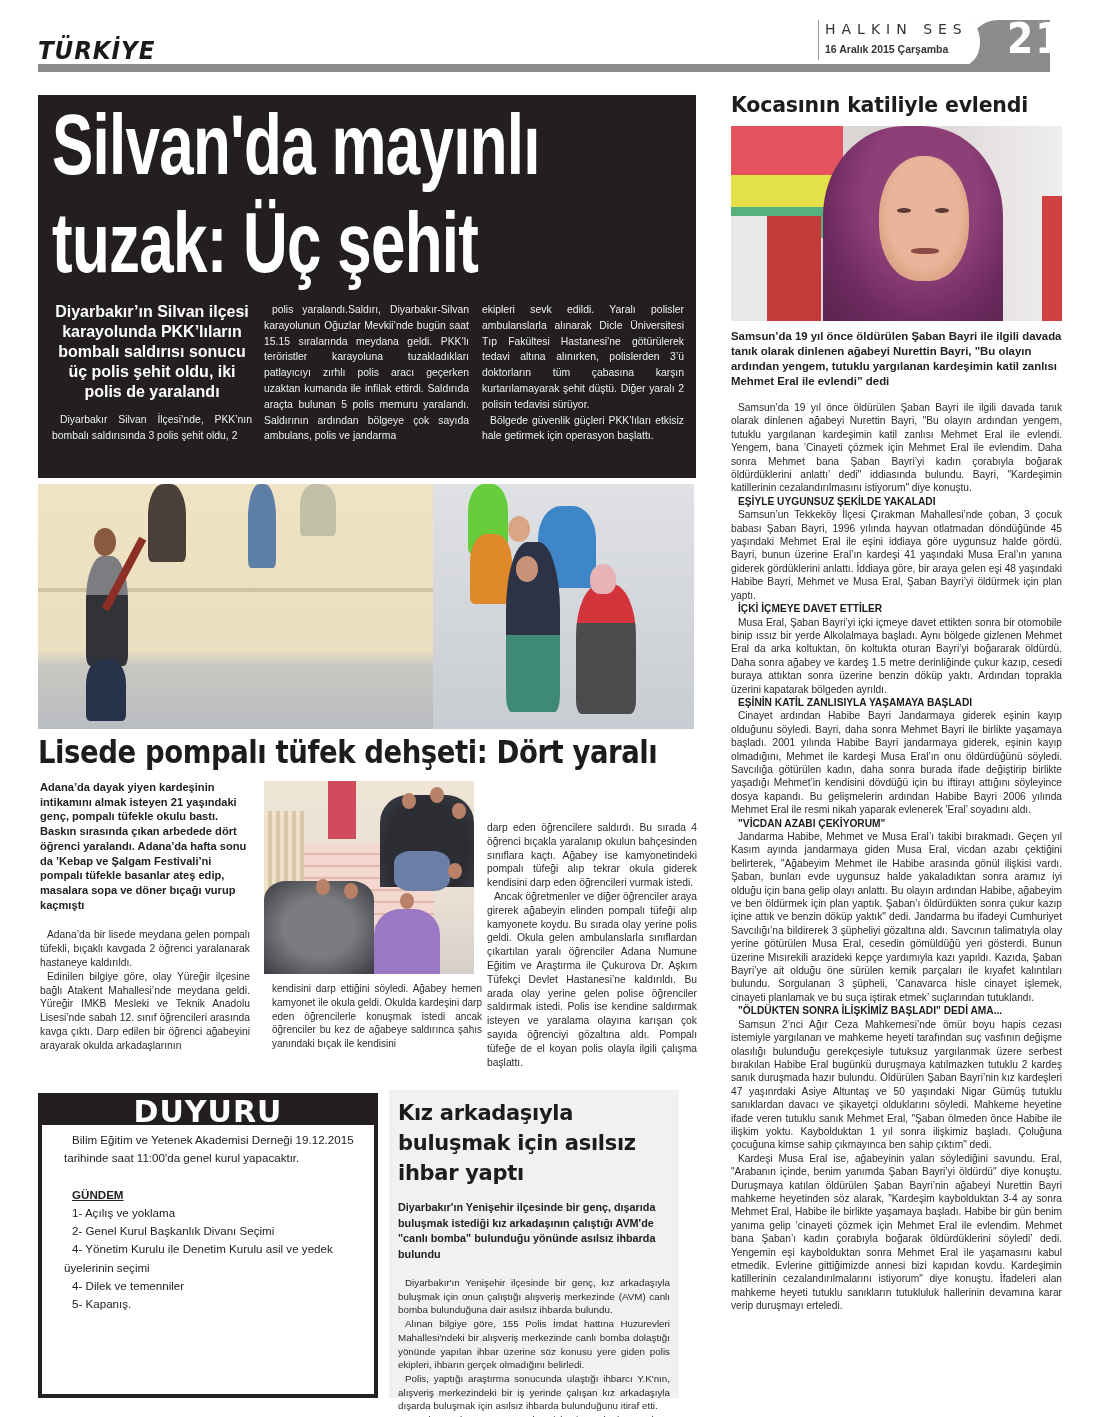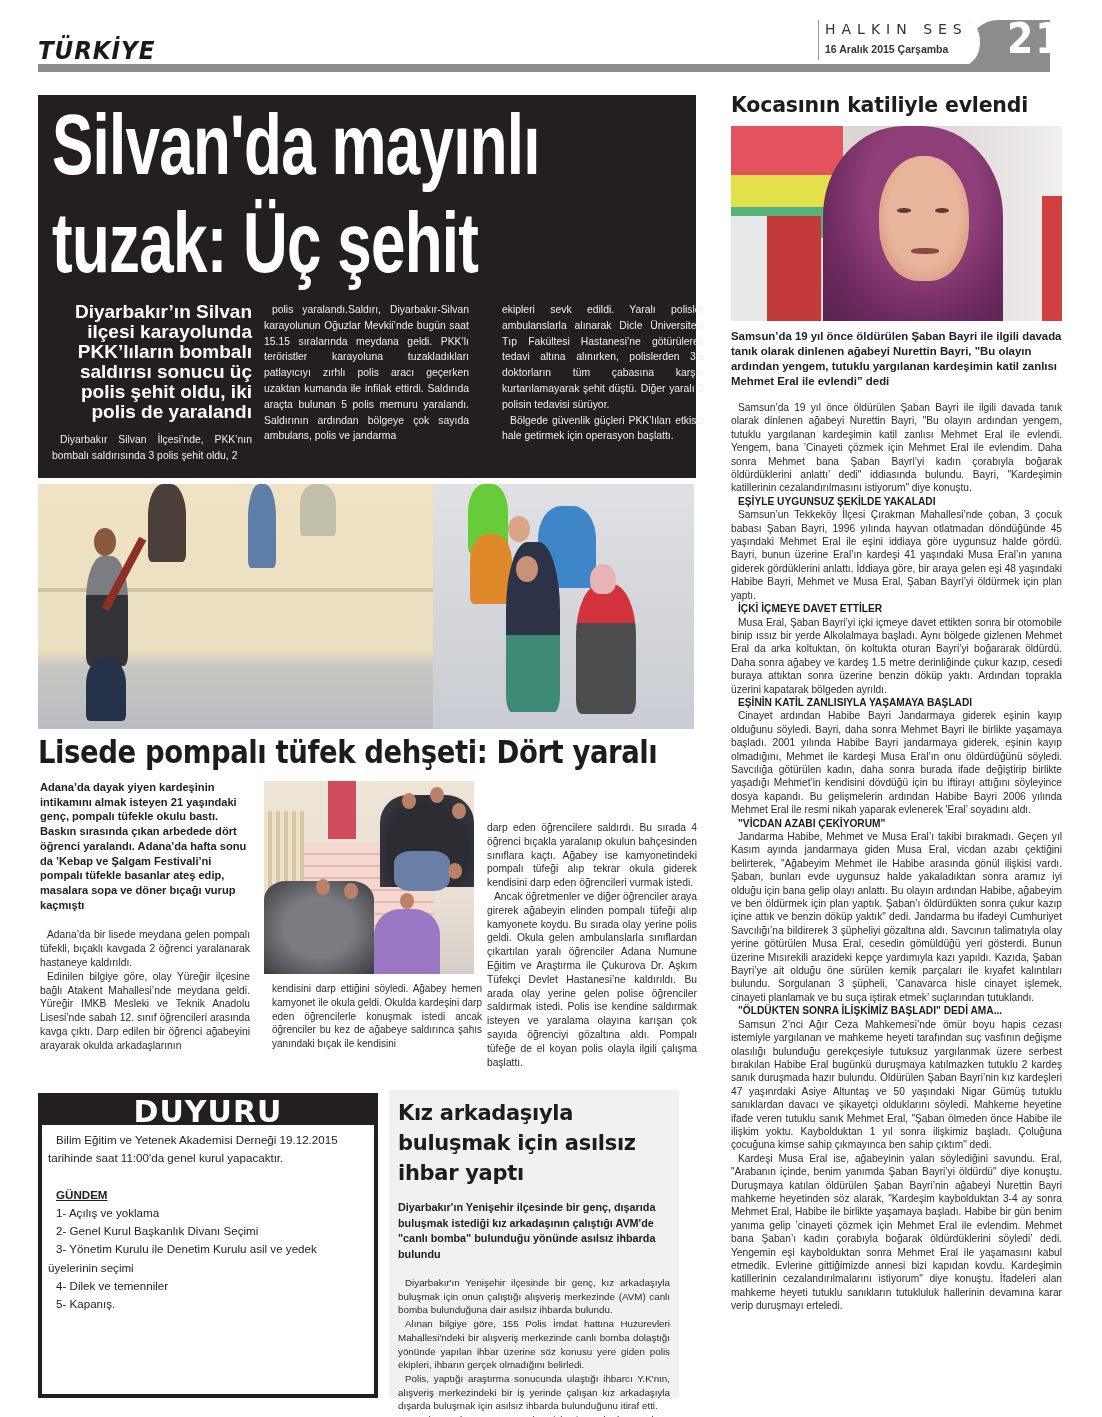--- a/index.html
+++ b/index.html
@@ -16,21 +16,21 @@
   .page-tab { position: absolute; left: 970px; top: 20px; width: 80px; height: 52px; background: #8c8c8c; border-top-left-radius: 28px 26px; }
   .page-tab-curve { position: absolute; left: 966px; top: 20px; width: 14px; height: 44px; background: #fff; border-top-right-radius: 14px 22px; border-bottom-right-radius: 14px 22px; }
   .page-number { position: absolute; left: 1004px; top: 14px; font-family: "DejaVu Sans", sans-serif; font-weight: bold; font-size: 42px; color: #fff; letter-spacing: 2px; transform: scaleX(0.9); }
 
   
   .lead-box { position: absolute; left: 38px; top: 95px; width: 658px; height: 383px; background: #231f20; color: #fff; }
   .lead-headline { position: absolute; left: 14px; top: 0px; width: 640px; font-family: "Liberation Sans", sans-serif; font-weight: bold; font-size: 86px; line-height: 98px; color: #fff; transform: scaleX(0.72); transform-origin: left top; white-space: nowrap; letter-spacing: -1px; }
   .lead-cols { position: absolute; left: 14px; top: 207px; width: 632px; height: 170px; }
   .lead-col { position: absolute; top: 0; width: 200px; font-size: 10.4px; line-height: 15.8px; text-align: justify; color: #efefef; font-family: "Liberation Sans", sans-serif; }
   .lead-col p { text-indent: 8px; }
-  .lead-deck { font-weight: bold; font-size: 19px; line-height: 20px; color: #fff; text-align: right; margin-bottom: 10px; }
+  .lead-deck { font-weight: bold; font-size: 16px; line-height: 20px; color: #fff; text-align: center; margin-bottom: 10px; }
 
   
   .right-col { position: absolute; left: 731px; top: 88px; width: 331px; }
   .right-headline { font-family: "DejaVu Sans", sans-serif; font-weight: bold; font-size: 20.5px; line-height: 34px; color: #1c1c1c; white-space: nowrap; letter-spacing: -0.2px; }
   .photo-woman { position: relative; width: 331px; height: 195px; margin-top: 4px; overflow: hidden; background: linear-gradient(90deg, #e9e2df 0%, #d8d2d0 50%, #f0eeee 100%); }
   .pw-board { position: absolute; left: 0; top: 0; width: 112px; height: 112px; background: linear-gradient(180deg, #e3525d 0 44%, #e4e04a 44% 72%, #55b27c 72% 100%); }
   .pw-jacket-l { position: absolute; left: 0; top: 90px; width: 90px; height: 110px; background: linear-gradient(90deg, #e8e8e8 0 40%, #c43a3a 40% 100%); }
   .pw-jacket-r { position: absolute; right: 0; top: 70px; width: 20px; height: 130px; background: #d14040; }
   .pw-scarf { position: absolute; left: 92px; top: 0px; width: 180px; height: 200px; background: radial-gradient(ellipse at 55% 35%, #8e3f78 0 40%, #6c2a5e 70%, #5a2250 100%); border-radius: 45% 45% 0 0; }
   .pw-face { position: absolute; left: 148px; top: 30px; width: 90px; height: 125px; background: radial-gradient(ellipse at 50% 45%, #e9b59a 0 55%, #c98b71 100%); border-radius: 48% 48% 44% 44%; }
@@ -78,21 +78,21 @@
   .ps-group-bot { position: absolute; left: 0; top: 100px; width: 110px; height: 93px; background: radial-gradient(ellipse at 50% 50%, #7a7c80 0 45%, #3a3b40 100%); border-radius: 20% 20% 0 0; }
   .ps-purple { position: absolute; left: 110px; top: 128px; width: 66px; height: 65px; background: #9a78c4; border-radius: 40% 40% 0 0; }
   .ps-head { position: absolute; width: 14px; height: 16px; background: #b98268; border-radius: 50%; }
   .s2-col2 { position: absolute; left: 272px; top: 982px; width: 210px; font-size: 10px; line-height: 13.8px; text-align: justify; color: #2a2a2a; font-family: "Liberation Sans", sans-serif; }
   .s2-col3 { position: absolute; left: 487px; top: 821px; width: 210px; font-size: 10.3px; line-height: 13.8px; text-align: justify; color: #2a2a2a; font-family: "Liberation Sans", sans-serif; }
   .s2-col3 p { text-indent: 7px; }
 
   
   .duyuru { position: absolute; left: 38px; top: 1093px; width: 340px; height: 305px; border: 4px solid #231f20; border-top: none; background: #fff; }
   .duyuru-head { height: 32px; background: #231f20; color: #fff; text-align: center; font-family: "DejaVu Sans", sans-serif; font-weight: bold; font-size: 30px; line-height: 38px; letter-spacing: 1px; }
-  .duyuru-body { padding: 6px 8px 0 6px; font-size: 11.6px; line-height: 18.3px; color: #222; font-family: "Liberation Sans", sans-serif; }
+  .duyuru-body { padding: 6px 8px 0 22px; font-size: 11.6px; line-height: 18.3px; color: #222; font-family: "Liberation Sans", sans-serif; }
   .duyuru-body p.ind { text-indent: 8px; }
   .agenda-title { margin-top: 18px; padding-left: 8px; font-weight: bold; text-decoration: underline; }
   .agenda-item { padding-left: 8px; }
   .agenda-item.wrap { padding-left: 0; text-indent: 8px; }
 
   
   .kiz-box { position: absolute; left: 389px; top: 1090px; width: 290px; height: 308px; background: #f1f1f1; padding: 8px 9px 0 9px; }
   .kiz-headline { font-family: "DejaVu Sans", sans-serif; font-weight: bold; font-size: 21px; line-height: 30px; color: #1c1c1c; letter-spacing: -0.3px; }
   .kiz-deck { margin-top: 12px; font-weight: bold; font-size: 10.8px; line-height: 15.5px; color: #222; font-family: "Liberation Sans", sans-serif; }
   .kiz-body { margin-top: 14px; font-size: 9.8px; line-height: 13.7px; text-align: justify; color: #2a2a2a; font-family: "Liberation Sans", sans-serif; }
@@ -119,21 +119,21 @@
     <div>tuzak: Üç şehit</div>
   </div>
   <div class="lead-cols">
     <div class="lead-col" style="left:0; width:200px;">
       <div class="lead-deck">Diyarbakır’ın Silvan ilçesi karayolunda PKK’lıların bombalı saldırısı sonucu üç polis şehit oldu, iki polis de yaralandı</div>
       <p>Diyarbakır Silvan İlçesi’nde, PKK’nın bombalı saldırısında 3 polis şehit oldu, 2</p>
     </div>
     <div class="lead-col" style="left:212px; width:205px;">
       <p>polis yaralandı.Saldırı, Diyarbakır-Silvan karayolunun Oğuzlar Mevkii’nde bugün saat 15.15 sıralarında meydana geldi. PKK’lı teröristler karayoluna tuzakladıkları patlayıcıyı zırhlı polis aracı geçerken uzaktan kumanda ile infilak ettirdi. Saldırıda araçta bulunan 5 polis memuru yaralandı. Saldırının ardından bölgeye çok sayıda ambulans, polis ve jandarma</p>
     </div>
-    <div class="lead-col" style="left:430px; width:202px;margin-left:20px;">
+    <div class="lead-col" style="left:430px; width:202px;">
       <p style="text-indent:0">ekipleri sevk edildi. Yaralı polisler ambulanslarla alınarak Dicle Üniversitesi Tıp Fakültesi Hastanesi’ne götürülerek tedavi altına alınırken, polislerden 3’ü doktorların tüm çabasına karşın kurtarılamayarak şehit düştü. Diğer yaralı 2 polisin tedavisi sürüyor.</p>
       <p>Bölgede güvenlik güçleri PKK’lıları etkisiz hale getirmek için operasyon başlattı.</p>
     </div>
   </div>
 </div>
 
 <div class="right-col">
   <div class="right-headline">Kocasının katiliyle evlendi</div>
   <div class="photo-woman">
     <div class="pw-board"></div>
@@ -213,21 +213,21 @@
   <p>Ancak öğretmenler ve diğer öğrenciler araya girerek ağabeyin elinden pompalı tüfeği alıp kamyonete koydu. Bu sırada olay yerine polis geldi. Okula gelen ambulanslarla sınıflardan çıkartılan yaralı öğrenciler Adana Numune Eğitim ve Araştırma ile Çukurova Dr. Aşkım Tüfekçi Devlet Hastanesi’ne kaldırıldı. Bu arada olay yerine gelen polise öğrenciler saldırmak istedi. Polis ise kendine saldırmak isteyen ve yaralama olayına karışan çok sayıda öğrenciyi gözaltına aldı. Pompalı tüfeğe de el koyan polis olayla ilgili çalışma başlattı.</p>
 </div>
 
 <div class="duyuru">
   <div class="duyuru-head">DUYURU</div>
   <div class="duyuru-body">
     <p class="ind">Bilim Eğitim ve Yetenek Akademisi Derneği 19.12.2015 tarihinde saat 11:00'da genel kurul yapacaktır.</p>
     <div class="agenda-title">GÜNDEM</div>
     <div class="agenda-item">1- Açılış ve yoklama</div>
     <div class="agenda-item">2- Genel Kurul Başkanlık Divanı Seçimi</div>
-    <div class="agenda-item wrap">3- Yönetim Kurulu ile Denetim Kurulu asil ve yedek üyelerinin seçimi</div>
+    <div class="agenda-item wrap">4- Yönetim Kurulu ile Denetim Kurulu asil ve yedek üyelerinin seçimi</div>
     <div class="agenda-item">4- Dilek ve temenniler</div>
     <div class="agenda-item">5- Kapanış.</div>
   </div>
 </div>
 
 <div class="kiz-box">
   <div class="kiz-headline">Kız arkadaşıyla buluşmak için asılsız ihbar yaptı</div>
   <div class="kiz-deck">Diyarbakır'ın Yenişehir ilçesinde bir genç, dışarıda buluşmak istediği kız arkadaşının çalıştığı AVM'de "canlı bomba" bulunduğu yönünde asılsız ihbarda bulundu</div>
   <div class="kiz-body">
     <p>Diyarbakır'ın Yenişehir ilçesinde bir genç, kız arkadaşıyla buluşmak için onun çalıştığı alışveriş merkezinde (AVM) canlı bomba bulunduğuna dair asılsız ihbarda bulundu.</p>

